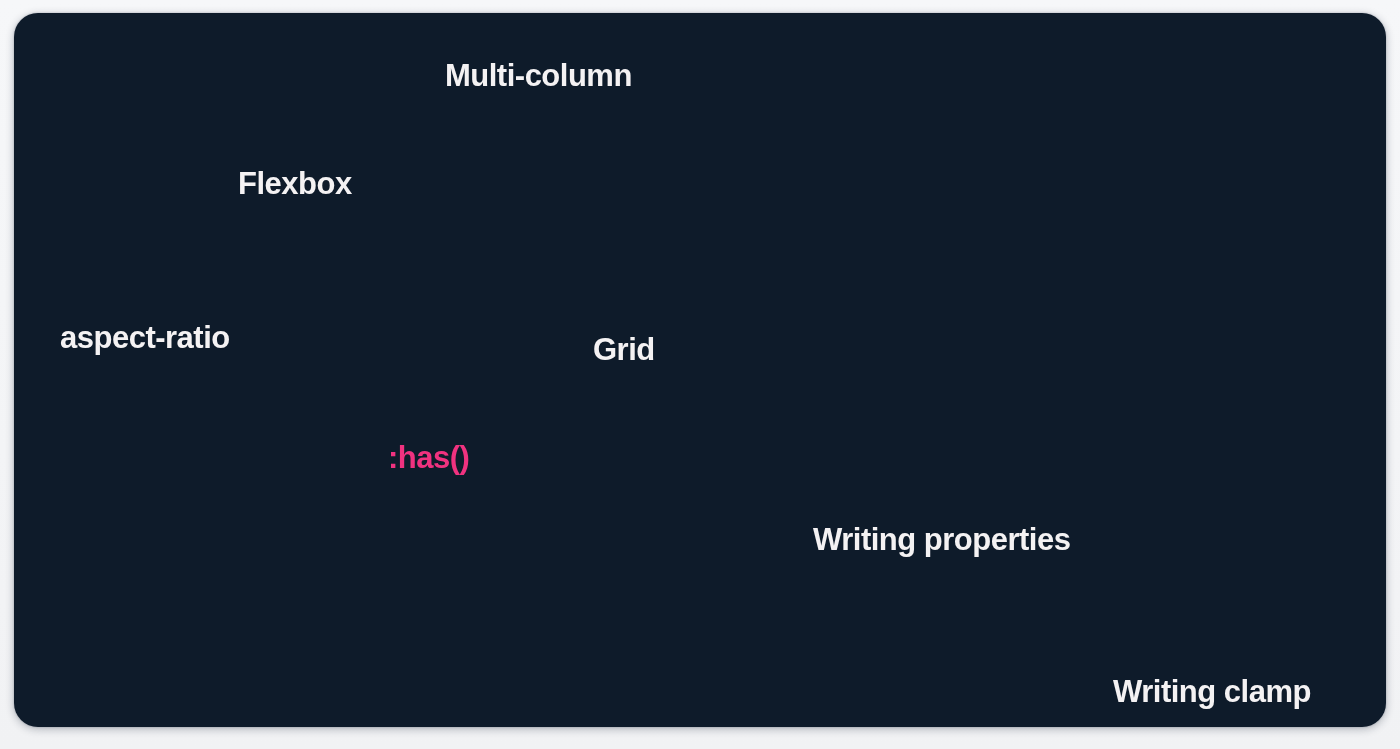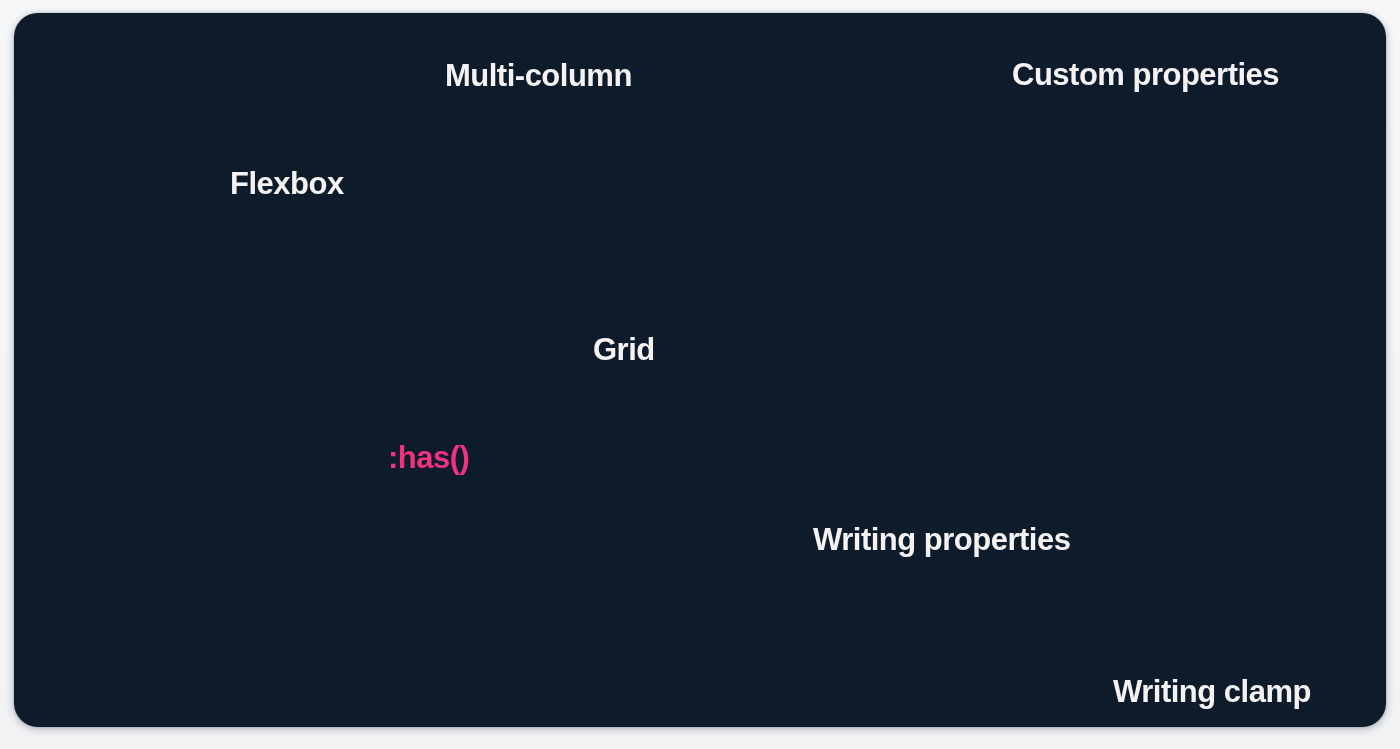--- a/index.html
+++ b/index.html
@@ -35,44 +35,44 @@
     line-height: 38px;
     white-space: nowrap;
     color: var(--text, #f4f2f3);
   }
   .feature-label.accent {
     color: var(--accent, #f0327f);
   }
   
   .pos-multi-column       { left: 431px;  top: 44px;  }
   .pos-custom-properties  { left: 998px;  top: 43px;  }
-  .pos-flexbox            { left: 216px;  top: 152px; }
+  .pos-flexbox            { left: 224px;  top: 152px; }
   .pos-container-queries  { left: 734px;  top: 153px; }
   .pos-aspect-ratio       { left: 46px;   top: 306px; }
   .pos-grid               { left: 579px;  top: 318px; }
   .pos-min-max-clamp      { left: 934px;  top: 290px; }
   .pos-has                { left: 374px;  top: 426px; }
   .pos-logical-properties { left: 799px;  top: 508px; }
   .pos-viewport-units     { left: 213px;  top: 558px; }
   .pos-subgrid            { left: 676px;  top: 631px; }
   .pos-writing-modes      { left: 1099px; top: 660px; }
 </style>
 </head>
 <body>
 
 <div class="page">
   <div class="slide-card">
 
     <span class="feature-label pos-multi-column">Multi-column</span>
 
-    <span class="feature-label pos-custom-properties">Custom properties</span>
 
     <span class="feature-label pos-flexbox">Flexbox</span>
 
 
+    <span class="feature-label pos-aspect-ratio">aspect-ratio</span>
 
     <span class="feature-label pos-grid">Grid</span>
 
 
     <span class="feature-label pos-has accent">:has()</span>
 
     <span class="feature-label pos-logical-properties">Writing properties</span>
 
 
 

